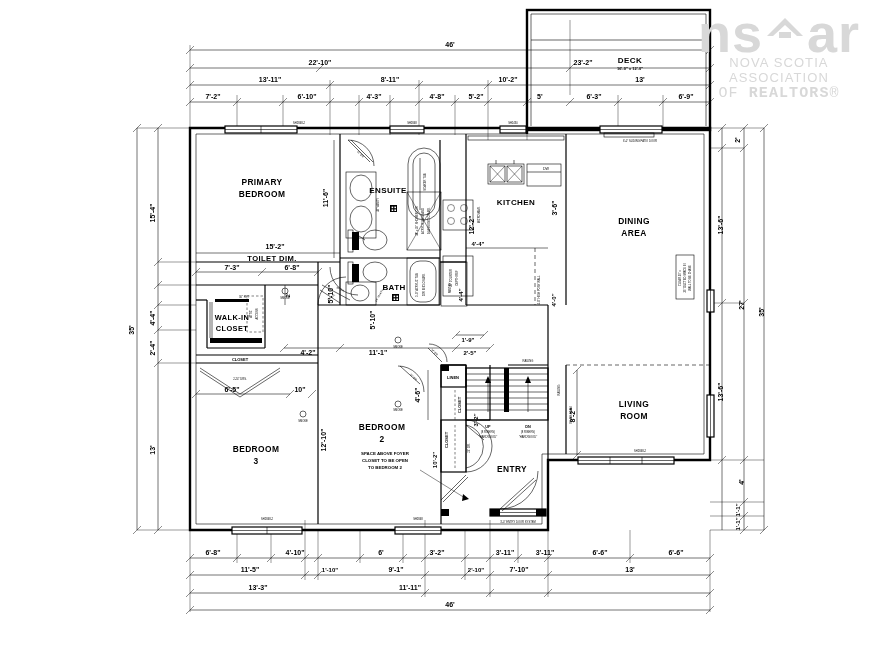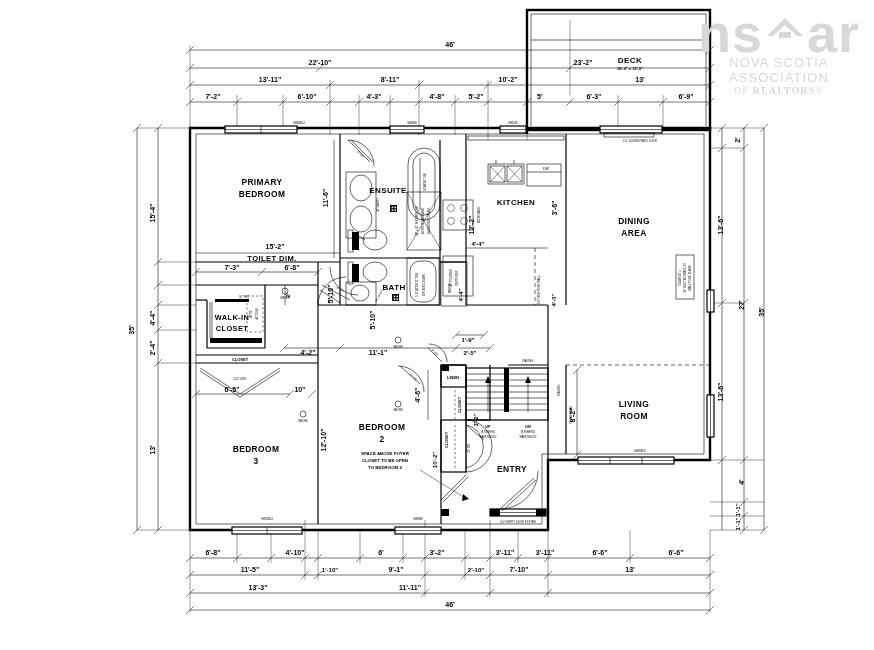--- a/index.html
+++ b/index.html
@@ -18,21 +18,21 @@
   .hair2{stroke:#000;stroke-width:.45;fill:none;}
   .dash{stroke:#000;stroke-width:.6;fill:none;stroke-dasharray:4 3;}
   .dashf{stroke:#000;stroke-width:.5;fill:none;stroke-dasharray:2.5 2;}
   .dimline{stroke:#000;stroke-width:.55;fill:none;}
   .ext{stroke:#000;stroke-width:.4;fill:none;}
   .fillw{fill:#fff;}
   .fillb{fill:#000;}
   #wm{position:absolute;right:0;top:8px;width:190px;text-align:center;user-select:none;pointer-events:none;}
   #wm .wmmain{font-family:"Liberation Sans",sans-serif;font-size:54px;font-weight:bold;color:#d8d8d8;letter-spacing:1px;line-height:.95;}
   #wm .wmsub1{font-family:"Liberation Sans",sans-serif;font-size:13px;color:#d8d8d8;letter-spacing:1.1px;font-weight:normal;margin-top:-4px;}
-  #wm .wmsub2{font-family:Liberation Serif, serif;font-size:10px;color:#d8d8d8;letter-spacing:1.1px;}
+  #wm .wmsub2{font-family:Liberation Mono, monospace;font-size:15px;color:#d8d8d8;letter-spacing:1.1px;}
   #wm .wmsub2 b{font-weight:bold;}
   .wmroof{position:relative;display:inline-block;}
 </style>
 </head>
 <body>
 
 <div id="stage">
 
   <div id="wm">
     <div class="wmmain">

